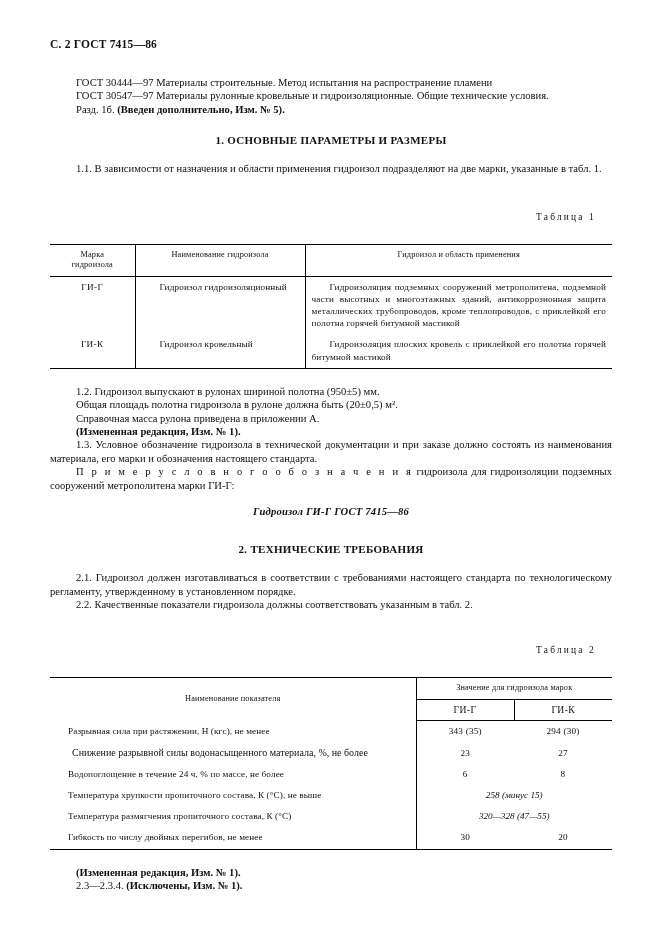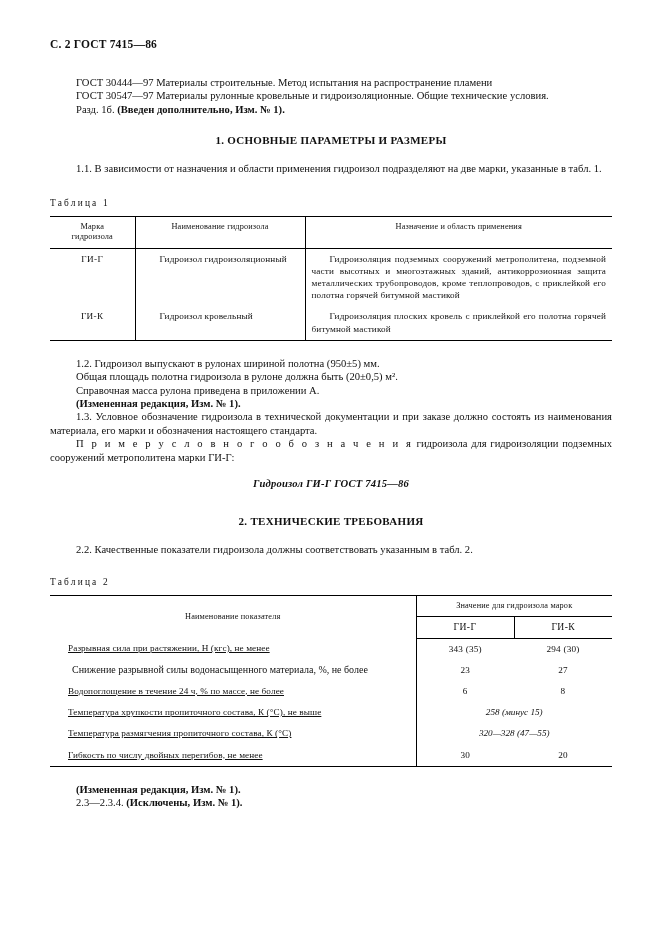--- a/index.html
+++ b/index.html
@@ -68,22 +68,23 @@
     font-style: italic;
     font-weight: bold;
     font-size: 10.6px;
     margin: 0;
     letter-spacing: 0.2px;
   }
 
   
   .tbl-caption {
     font-size: 9.4px;
+    text-align: right;
     letter-spacing: 2.2px;
-    margin: 0;
+    margin: 14px;
     padding-right: 2px;
   }
 
   
   table.gost {
     border-collapse: collapse;
     width: 100%;
     table-layout: fixed;
   }
   table.gost td, table.gost th {
@@ -117,21 +118,20 @@
   }
   td.just {
     text-align: justify;
     text-indent: 18px;
     letter-spacing: 0.15px;
   }
   td.namecell {
     text-align: left;
     text-indent: 16px;
     letter-spacing: 0.1px;
-    text-decoration: underline;
   }
   td.valcell {
     text-align: center;
     letter-spacing: 0.2px;
   }
   td.centercell { text-align: center; font-style: italic; }
 
   .vsep { border-left: 0.9px solid #000; }
 
   .spacer-8  { height: 8px; }
@@ -145,21 +145,21 @@
 </head>
 <body>
 
 <div class="page">
   <div class="content">
 
     <div class="running-head">С. 2 ГОСТ 7415—86</div>
 
     <p class="para">ГОСТ 30444—97  Материалы строительные. Метод испытания на распространение пламени</p>
     <p class="para">ГОСТ 30547—97  Материалы рулонные кровельные и гидроизоляционные. Общие технические условия.</p>
-    <p class="para"><span>Разд. 1б. </span><span class="b">(Введен дополнительно, Изм. № 1).</span></p>
+    <p class="para"><span>Разд. 1б. </span><span class="b">(Введен дополнительно, Изм. № 5).</span></p>
 
     <div class="spacer-18"></div>
 
     <h2 class="sec">1.  ОСНОВНЫЕ ПАРАМЕТРЫ И РАЗМЕРЫ</h2>
 
     <div class="spacer-16"></div>
 
     <p class="para">1.1.  В зависимости от назначения и области применения гидроизол подразделяют на две марки, указанные в табл. 1.</p>
 
     <div class="spacer-22"></div>
@@ -174,21 +174,21 @@
         <col style="width:170px">
         <col style="width:307px">
       </colgroup>
       <thead>
         <tr>
           <th class="hd rule-top rule-bottom rule-right">
             <span>Марка</span><br>
             <span>гидроизола</span>
           </th>
           <th class="hd rule-top rule-bottom rule-right">Наименование гидроизола</th>
-          <th class="hd rule-top rule-bottom">Назначение и область применения</th>
+          <th class="hd rule-top rule-bottom">Гидроизол и область применения</th>
         </tr>
       </thead>
       <tbody>
         <tr>
           <td class="cell mark rule-right">ГИ-Г</td>
           <td class="cell just rule-right">Гидроизол гидроизоля­ционный</td>
           <td class="cell just">Гидроизоляция подземных сооружений метрополитена, подземной части высотных и многоэтажных зданий, антикоррозионная защита металлических трубопроводов, кроме теплопроводов, с приклейкой его полотна горячей битумной мастикой</td>
         </tr>
         <tr>
           <td class="cell mark rule-right rule-bottom">ГИ-К</td>
@@ -210,20 +210,21 @@
     <div class="spacer-14"></div>
 
     <p class="designation">Гидроизол ГИ-Г ГОСТ 7415—86</p>
 
     <div class="spacer-26"></div>
 
     <h2 class="sec">2.  ТЕХНИЧЕСКИЕ ТРЕБОВАНИЯ</h2>
 
     <div class="spacer-16"></div>
 
+    <p class="para">2.1.  Гидроизол должен изготавливаться в соответствии с требованиями настоящего стандарта по технологическому регламенту, утвержденному в установленном порядке.</p>
     <p class="para">2.2.  Качественные показатели гидроизола должны соответствовать указанным в табл. 2.</p>
 
     <div class="spacer-20"></div>
 
     <div class="tbl-caption">Таблица 2</div>
 
     <div class="spacer-8"></div>
 
     <table class="gost">
       <colgroup>

